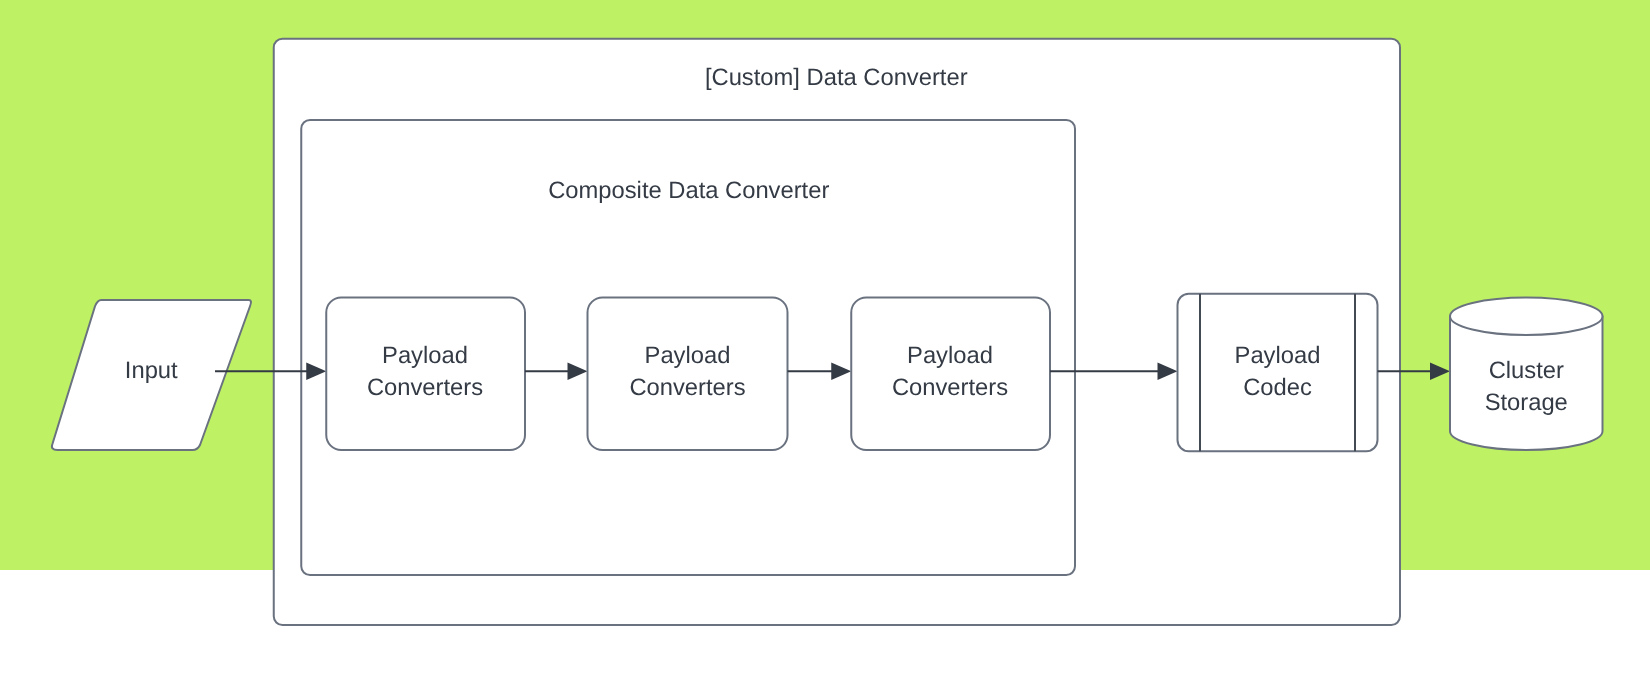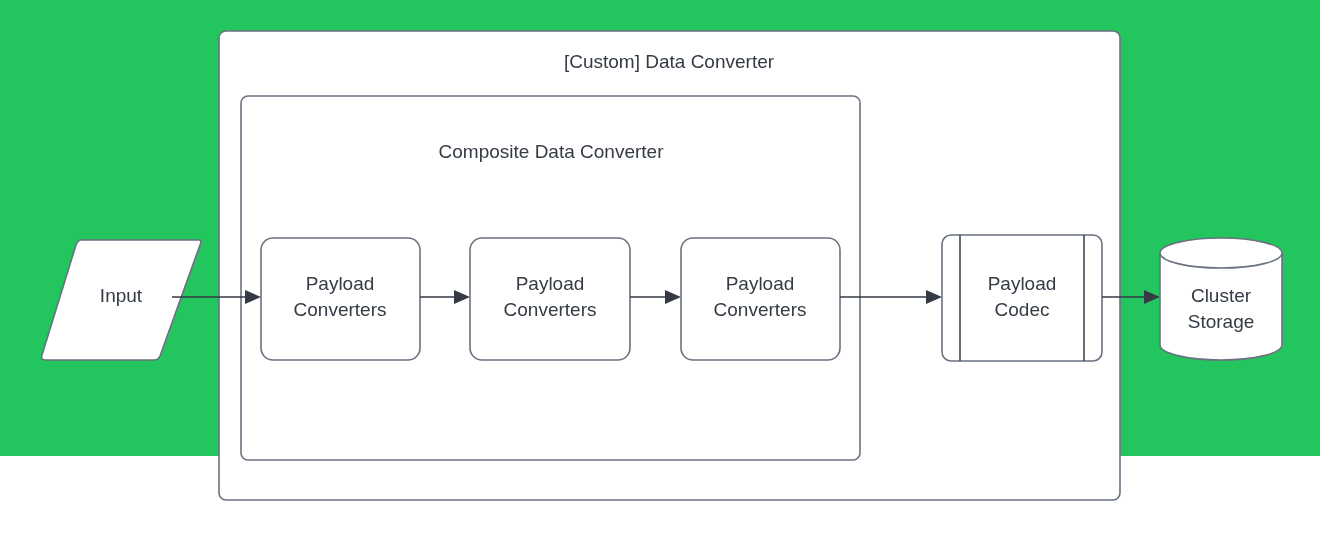--- a/index.html
+++ b/index.html
@@ -11,21 +11,21 @@
     width: 1320px;
     height: 540px;
     font-family: "Liberation Sans", sans-serif;
     color: #343b45;
     overflow: hidden;
   }
   #diagram-root {
     position: relative;
     width: 1320px;
     height: 456px;
-    background: #22c55e;
+    background: #bef264;
   }
   svg.diagram-canvas {
     position: absolute;
     left: 0;
     top: 0;
     width: 1320px;
     height: 540px;
   }
   .shape-stroke {
     fill: #ffffff;

